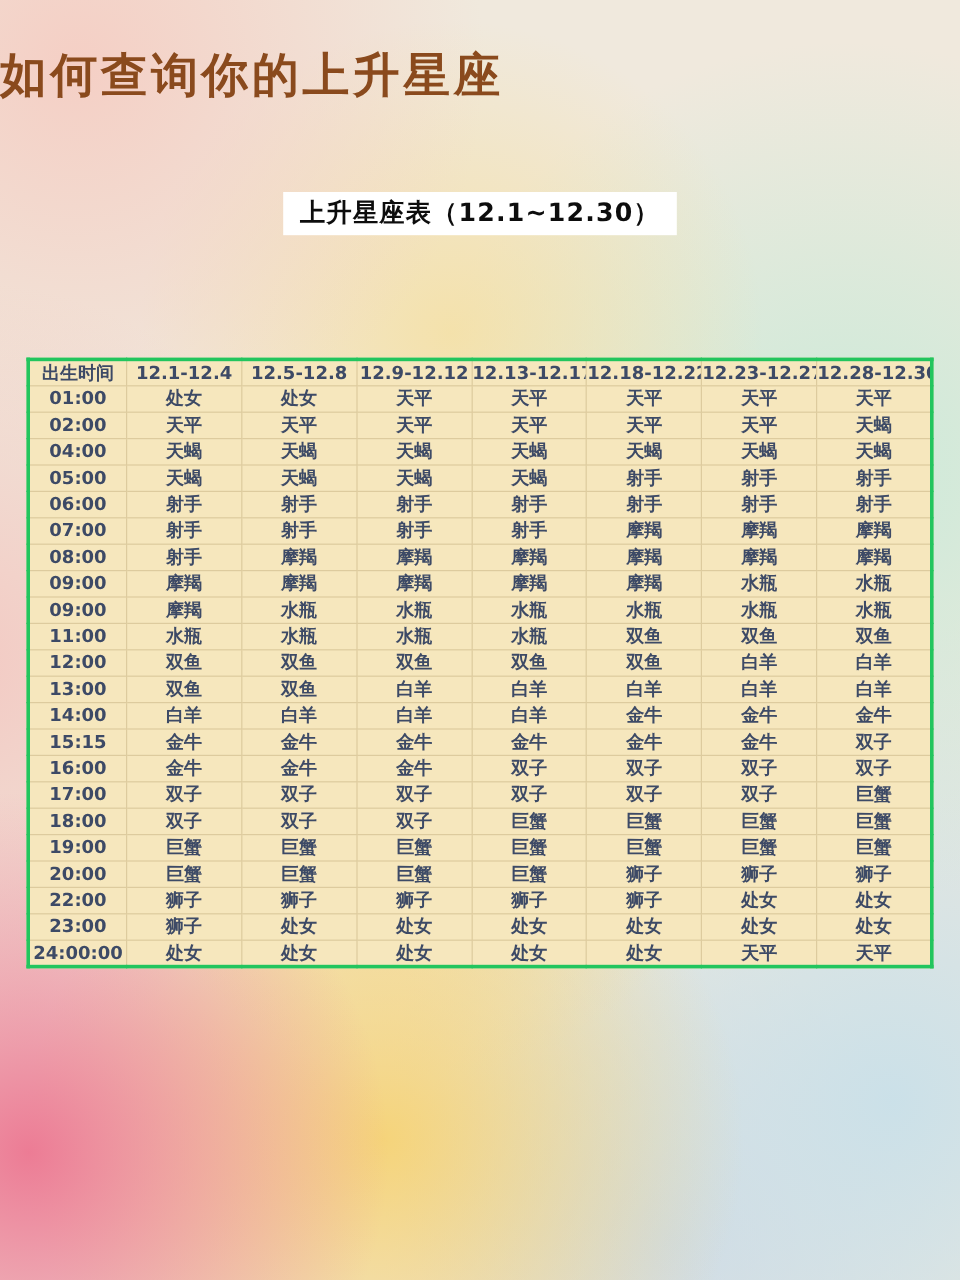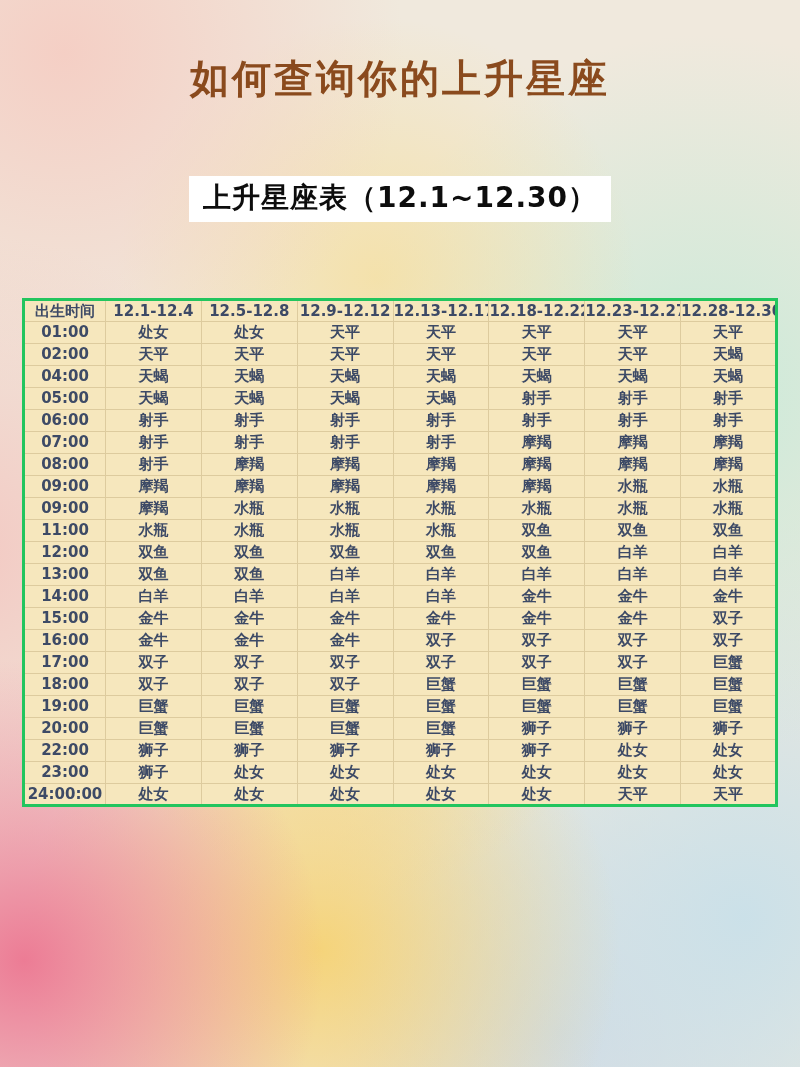--- a/index.html
+++ b/index.html
@@ -17,36 +17,36 @@
       radial-gradient(340px 340px at 8% 5%,   rgba(245,204,194,0.90), rgba(245,204,194,0)),
       radial-gradient(300px 300px at 40% 89%, rgba(246,208,105,0.85), rgba(246,208,105,0)),
       radial-gradient(280px 300px at 44% 56%, rgba(247,218,130,0.80), rgba(247,218,130,0)),
       radial-gradient(260px 260px at 47% 26%, rgba(246,222,150,0.70), rgba(246,222,150,0)),
       radial-gradient(360px 360px at 88% 37%, rgba(196,234,216,0.85), rgba(196,234,216,0)),
       radial-gradient(420px 420px at 93% 86%, rgba(201,224,233,0.95), rgba(201,224,233,0)),
       radial-gradient(240px 240px at 70% 97%, rgba(206,213,228,0.80), rgba(206,213,228,0));
   }
   .title {
     margin: 0;
-    padding-top: 52px;
-    text-align: center;
+    padding-top: 36px;
+    text-align: left;
     font-size: 39px;
     font-weight: bold;
     letter-spacing: 3px;
     color: #8a4a1d;
   }
   .subtitle-wrap {
     text-align: center;
     margin-top: 70px;
   }
   .subtitle {
     display: inline-block;
     background: #ffffff;
     padding: 3px 14px 5px 14px;
-    font-size: 28px;
+    font-size: 21px;
     font-weight: bold;
     color: #0d0d0d;
     letter-spacing: 1px;
     text-align: center;
   }
   table.zodiac-table {
     position: absolute;
     left: 22px;
     top: 298px;
     width: 756px;
@@ -224,21 +224,21 @@
           <td class="time">14:00</td>
           <td>白羊</td>
           <td>白羊</td>
           <td>白羊</td>
           <td>白羊</td>
           <td>金牛</td>
           <td>金牛</td>
           <td>金牛</td>
         </tr>
         <tr>
-          <td class="time">15:00</td>
+          <td class="time">15:15</td>
           <td>金牛</td>
           <td>金牛</td>
           <td>金牛</td>
           <td>金牛</td>
           <td>金牛</td>
           <td>金牛</td>
           <td>双子</td>
         </tr>
         <tr>
           <td class="time">16:00</td>

